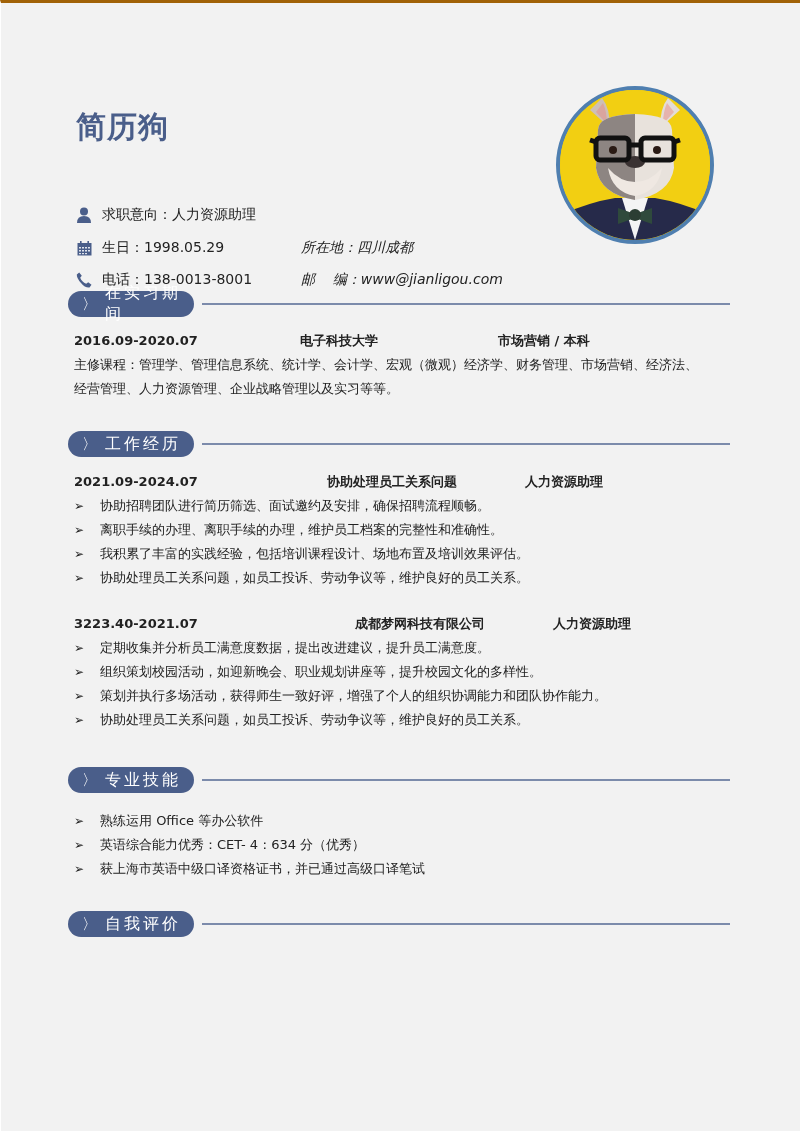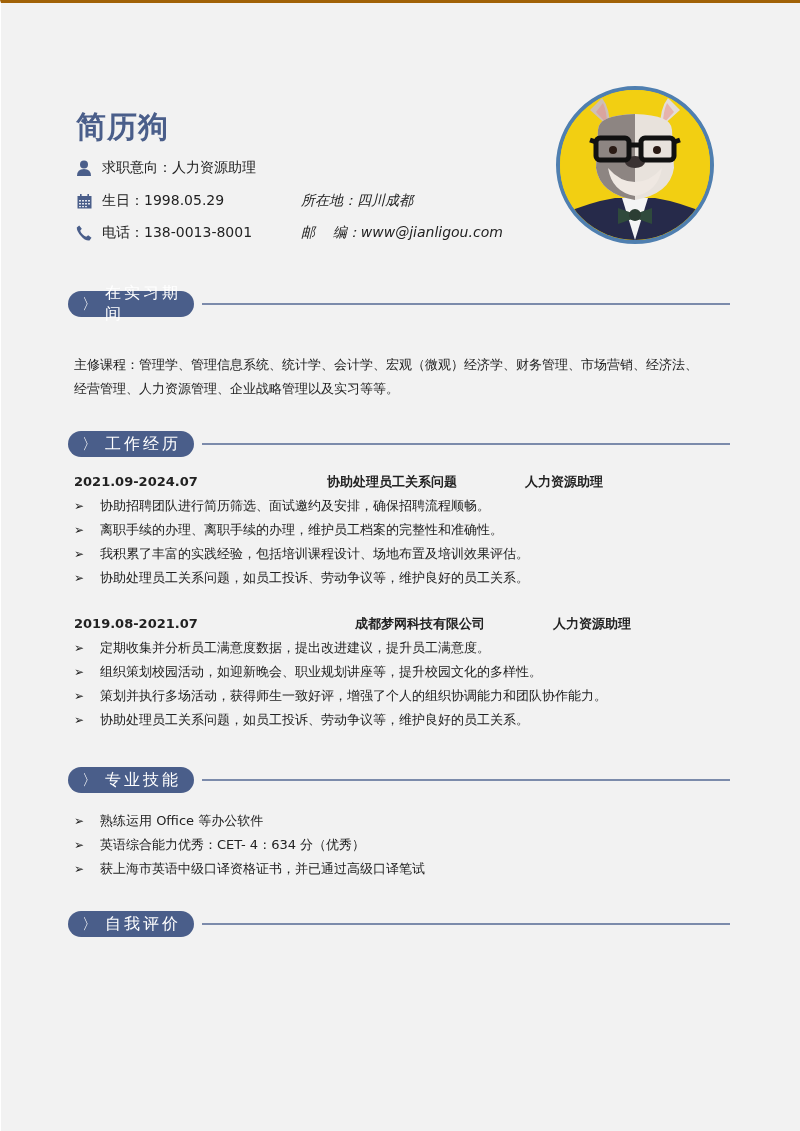--- a/index.html
+++ b/index.html
@@ -2,21 +2,21 @@
 <html><head>
 <meta charset="utf-8">
 <style>
   * { margin: 0; padding: 0; box-sizing: border-box; }
   html, body { width: 800px; height: 1131px; background: #f2f2f2; overflow: hidden; }
   body { font-family: "DejaVu Sans", "Liberation Sans", sans-serif; color: #222; position: relative; }
   .page { position: absolute; left: 0; top: 0; width: 800px; height: 1131px; background: #f2f2f2; border-left: 1px solid #fff; border-top: 3px solid #a16207; }
 
   .name { position: absolute; left: 75px; top: 104px; font-size: 30px; font-weight: bold; color: #4a5e8a; letter-spacing: 1px; }
 
-  .info-row { position: absolute; left: 75px; font-size: 14px; color: #222; display: flex; align-items: center; height: 20px; }
+  .info-row { position: absolute; left: 75px; font-size: 14px; color: #222; display: flex; align-items: center; height: 20px; margin-top: 47px; }
   .info-row .icon { width: 16px; height: 16px; margin-right: 10px; display: inline-flex; align-items: center; justify-content: center; }
   .info-row .col2 { position: absolute; left: 225px; white-space: nowrap; font-style: italic; }
   .row1 { top: 155px; }
   .row2 { top: 188px; }
   .row3 { top: 220px; }
 
   .avatar { position: absolute; left: 555px; top: 83px; width: 158px; height: 158px; border-radius: 50%; border: 4px solid #4f7fb0; overflow: hidden; background: #f2cf12; }
 
   .section-head { position: absolute; left: 67px; width: 662px; height: 26px; display: flex; align-items: center; }
   .pill { width: 126px; height: 26px; background: #4a5e8a; border-radius: 13px; color: #fff; font-size: 16px; display: flex; align-items: center; padding-left: 14px; letter-spacing: 3px; }
@@ -111,20 +111,25 @@
     </svg>
   </div>
 
   <div class="section-head" style="top:288px">
     <div class="pill">
       <span class="chev">〉</span>
       <span>在实习期间</span>
     </div>
     <div class="rule"></div>
   </div>
+  <div class="line bold" style="top:328px;width:660px">
+    <span class="abs" style="left:0">2016.09-2020.07</span>
+    <span class="abs" style="left:226px">电子科技大学</span>
+    <span class="abs" style="left:424px;white-space:pre">市场营销 / 本科</span>
+  </div>
   <div class="line" style="top:376px">经营管理、人力资源管理、企业战略管理以及实习等等。</div>
   <div class="line" style="top:352px">主修课程：管理学、管理信息系统、统计学、会计学、宏观（微观）经济学、财务管理、市场营销、经济法、</div>
 
   <div class="section-head" style="top:428px">
     <div class="pill">
       <span class="chev">〉</span>
       <span>工作经历</span>
     </div>
     <div class="rule"></div>
   </div>
@@ -145,21 +150,21 @@
   <div class="bullet" style="top:541px">
       <span class="mark">➢</span>
       <span>我积累了丰富的实践经验，包括培训课程设计、场地布置及培训效果评估。</span>
     </div>
   <div class="bullet" style="top:565px">
       <span class="mark">➢</span>
       <span>协助处理员工关系问题，如员工投诉、劳动争议等，维护良好的员工关系。</span>
     </div>
 
   <div class="line bold" style="top:611px;width:660px">
-    <span class="abs" style="left:0">2019.08-2021.07</span>
+    <span class="abs" style="left:0">3223.40-2021.07</span>
     <span class="abs" style="left:281px">成都梦网科技有限公司</span>
     <span class="abs" style="left:479px">人力资源助理</span>
   </div>
   <div class="bullet" style="top:635px">
       <span class="mark">➢</span>
       <span>定期收集并分析员工满意度数据，提出改进建议，提升员工满意度。</span>
     </div>
   <div class="bullet" style="top:659px">
       <span class="mark">➢</span>
       <span>组织策划校园活动，如迎新晚会、职业规划讲座等，提升校园文化的多样性。</span>

